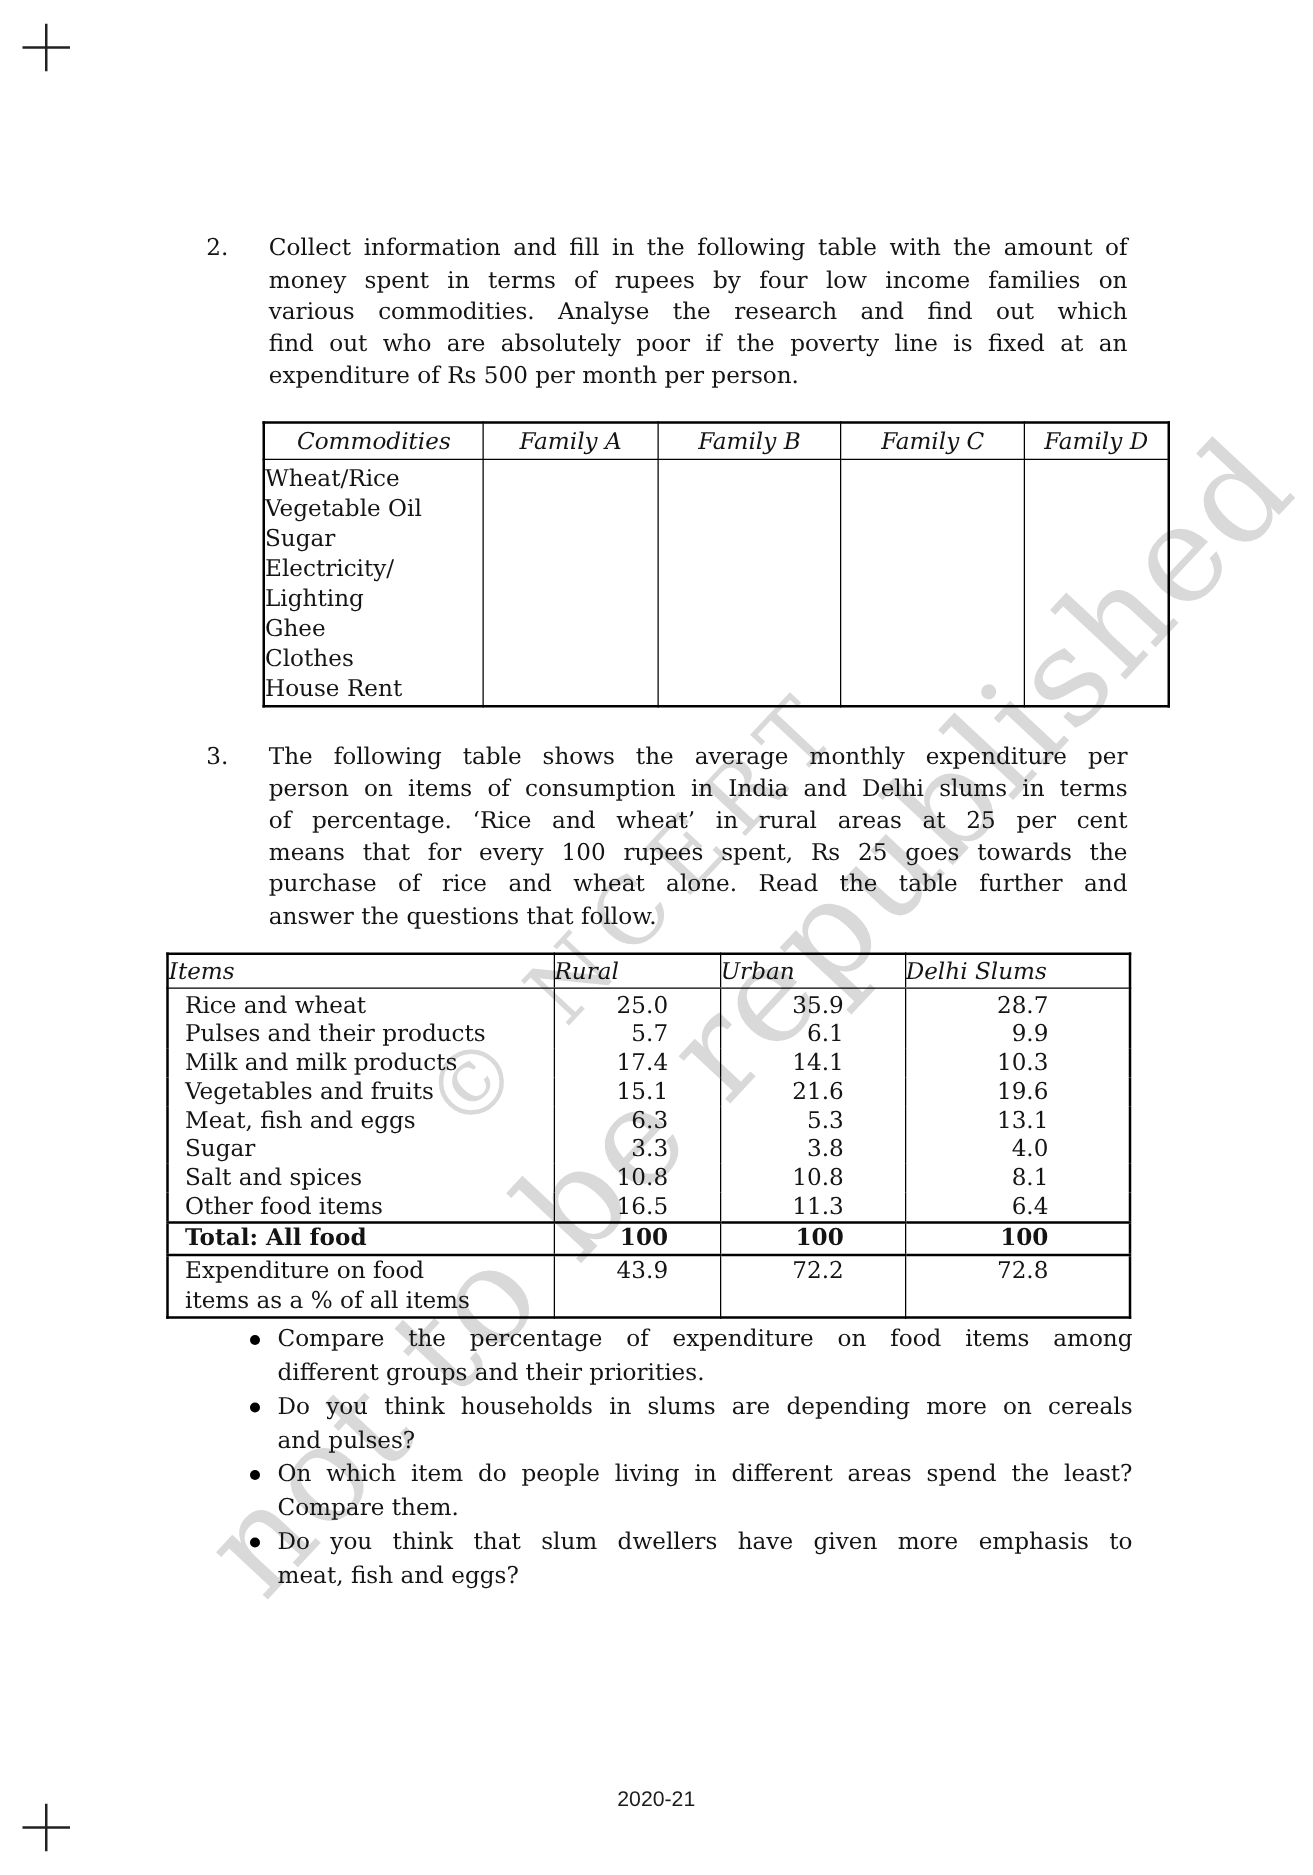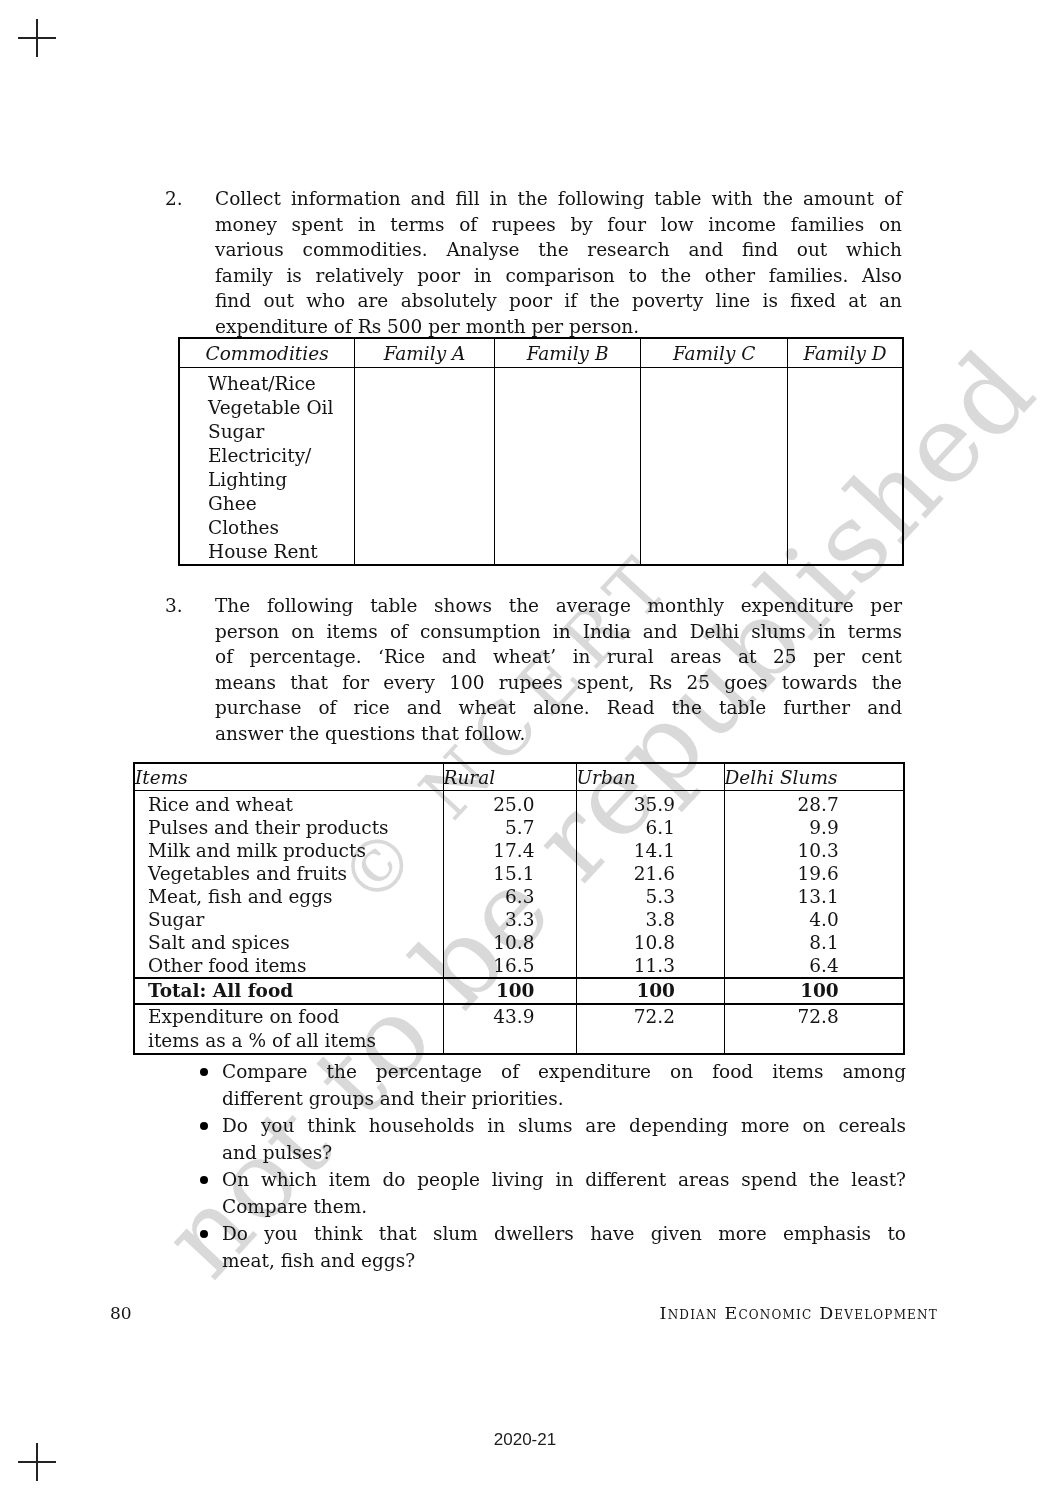--- a/index.html
+++ b/index.html
@@ -35,26 +35,26 @@
   .qbody { margin-left:50px; font-size:18.5px; line-height:25.5px; }
   .jline { text-align:justify; text-align-last:justify; }
   .jline:last-child { text-align-last:left; }
 
   
   table.commodities {
     position:absolute; left:178px; top:337px; width:726px;
     border-collapse:collapse; table-layout:fixed;
   }
   table.commodities, table.commodities th, table.commodities td { border:1.6px solid #000; }
-  table.commodities { border-width:2px; }
+  table.commodities { border-width:2px;margin-left:32px; }
   table.commodities th {
     font-style:italic; font-weight:normal; font-size:18.5px;
     height:28px; text-align:center; padding:0;
   }
-  td.commodity-cell { vertical-align:top; padding:4px 0 0 28px; height:192px; }
+  td.commodity-cell { vertical-align:top; padding:4px 0 0 0; height:192px; }
   .commodity-line { font-size:18.5px; line-height:24px; }
 
   
   table.expenditure {
     position:absolute; left:133px; top:762px; width:770px;
     border-collapse:collapse; table-layout:fixed; font-size:18.5px;
   }
   table.expenditure { border:2px solid #000; }
   table.expenditure th, table.expenditure td { padding:0; }
   table.expenditure th {
@@ -108,21 +108,20 @@
     <div class="crop" id="crop-tl"></div>
     <div class="crop" id="crop-bl"></div>
 
     <div class="question" id="q2">
       <span class="qnum">2.</span>
       <div class="qbody">
 
       <div class="jline">Collect information and fill in the following table with the amount of</div>
           <div class="jline">money spent in terms of rupees by four low income families on</div>
           <div class="jline">various commodities. Analyse the research and find out which</div>
-          <div class="jline">family is relatively poor in comparison to the other families.  Also</div>
           <div class="jline">find out who are absolutely poor if the poverty line is fixed at an</div>
           <div class="jline">expenditure of Rs 500 per month per person.</div>
         </div>
     </div>
 
     <table class="commodities">
       <colgroup>
         <col style="width:175px">
           <col style="width:139px">
           <col style="width:146px">
@@ -292,20 +291,16 @@
 
         <div class="bullet-item">
           <span class="bullet-dot"></span>
           <div class="bullet-text">
             <div class="bl1">Do you think that slum dwellers have given more emphasis to</div>
             <div class="bl2">meat, fish and eggs?</div>
           </div>
         </div>
       </div>
 
-    <div class="page-footer">
-      <span class="folio">80</span>
-      <span class="running-title">Indian Economic Development</span>
-    </div>
     <div class="year-mark">2020-21</div>
 
   </div>
 </div>
 
 </body></html>

